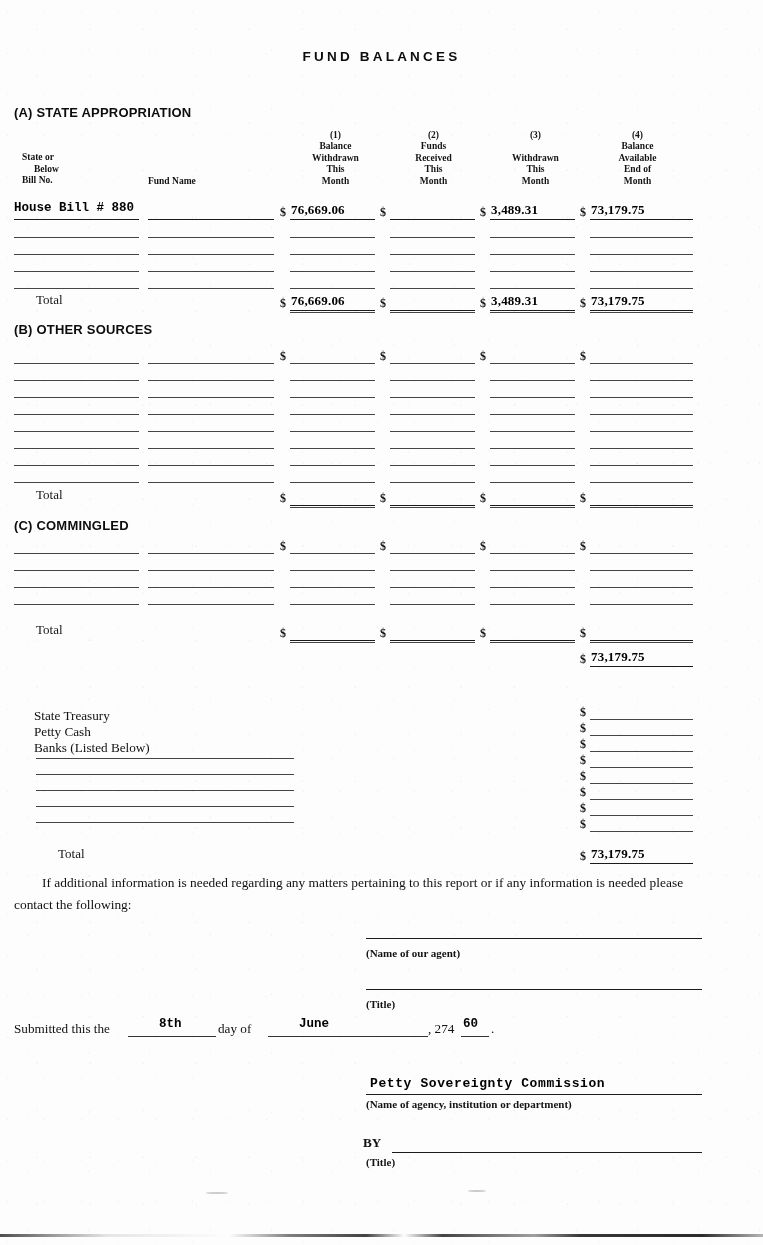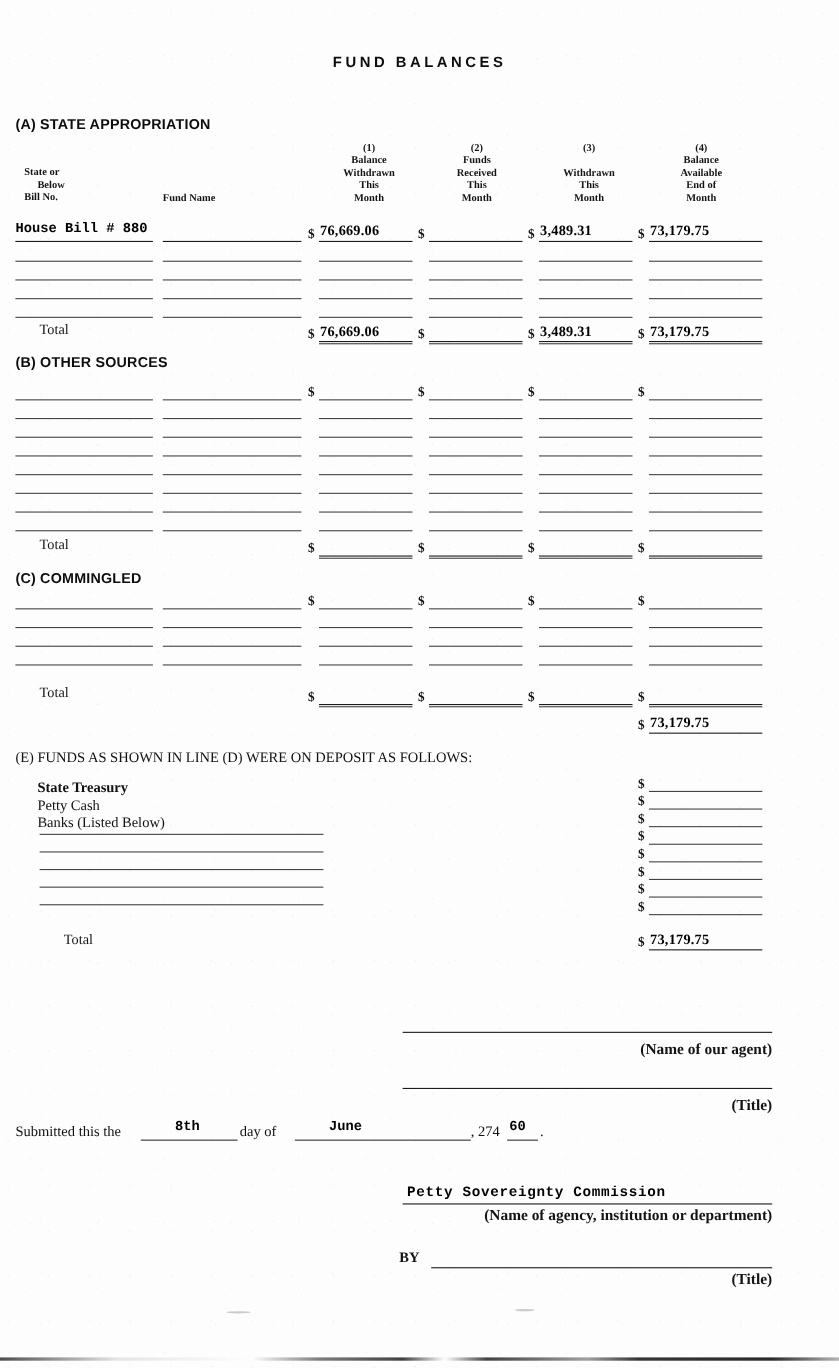--- a/index.html
+++ b/index.html
@@ -128,23 +128,23 @@
     position: absolute;
     font-family: "Liberation Serif", serif;
     font-size: 13.2px;
     color: #111;
     white-space: nowrap;
   }
   .smalllabel {
     position: absolute;
     font-family: "Liberation Serif", serif;
     font-weight: bold;
-    font-size: 14px;
+    font-size: 11px;
     color: #141414;
-    text-align: right;
+    text-align: left;
     white-space: nowrap;
   }
   .paragraph {
     position: absolute;
     font-family: "Liberation Serif", serif;
     font-size: 13.4px;
     line-height: 22px;
     color: #111;
   }
 
@@ -403,23 +403,22 @@
   <div class="amount" style="left:491px; top:623px;"></div>
   <div class="rule" style="left:490px; top:640px; width:85px;"></div>
   <div class="dollar" style="left:580px; top:626px;">$</div>
   <div class="amount" style="left:591px; top:623px;"></div>
   <div class="rule" style="left:590px; top:640px; width:103px;"></div>
 
   <div class="dollar" style="left:580px; top:652px;">$</div>
   <div class="amount" style="left:591px; top:649px;">73,179.75</div>
   <div class="rule" style="left:590px; top:666px; width:103px;"></div>
 
-  <div class="bodytext" style="left:14px; top:681px;">(E)  FUNDS AS SHOWN IN LINE (D) WERE ON DEPOSIT AS FOLLOWS:</div>
-
-  <div class="bodytext" style="left:34px; top:708px;font-weight:bold;">State Treasury</div>
+
+  <div class="bodytext" style="left:34px; top:708px;">State Treasury</div>
   <div class="bodytext" style="left:34px; top:724px;">Petty Cash</div>
   <div class="bodytext" style="left:34px; top:740px;">Banks (Listed Below)</div>
 
   <div id="section-e-bank-lines">
       <div class="rule soft" style="left: 36px; top: 758px; width: 258px;"></div>
       <div class="rule soft" style="left: 36px; top: 774px; width: 258px;"></div>
       <div class="rule soft" style="left: 36px; top: 790px; width: 258px;"></div>
       <div class="rule soft" style="left: 36px; top: 806px; width: 258px;"></div>
       <div class="rule soft" style="left: 36px; top: 822px; width: 258px;"></div>
     </div>
@@ -440,20 +439,24 @@
       <div class="rule soft" style="left: 590px; top: 815px; width: 103px;"></div>
       <div class="dollar" style="left: 580px; top: 817px;">$</div>
       <div class="rule soft" style="left: 590px; top: 831px; width: 103px;"></div>
     </div>
 
   <div class="total-label" style="left:58px; top:846px;">Total</div>
   <div class="dollar" style="left:580px; top:849px;">$</div>
   <div class="amount" style="left:591px; top:846px;">73,179.75</div>
   <div class="rule" style="left:590px; top:863px; width:103px;"></div>
 
+  <div class="paragraph" style="left:14px; top:872px; width:690px;">
+    <span style="padding-left:28px">If additional information is needed regarding any matters pertaining to this report or if any information is</span>
+    <span>needed please contact the following:</span>
+  </div>
 
   <div class="typed" style="left:370px; top:918px;"></div>
   <div class="rule" style="left:366px; top:938px; width:336px;"></div>
   <div class="smalllabel" style="left:366px; top:947px; width:336px;">(Name of our agent)</div>
 
   <div class="typed" style="left:370px; top:962px;"></div>
   <div class="rule" style="left:366px; top:989px; width:336px;"></div>
   <div class="smalllabel" style="left:366px; top:998px; width:336px;">(Title)</div>
 
   <div class="bodytext" style="left:14px; top:1021px;">Submitted this the</div>

